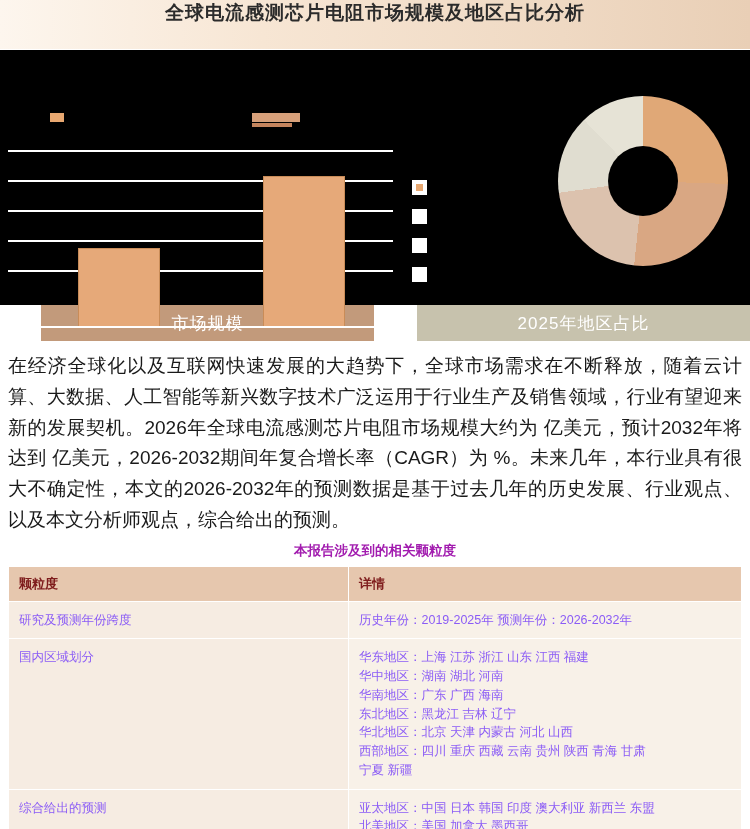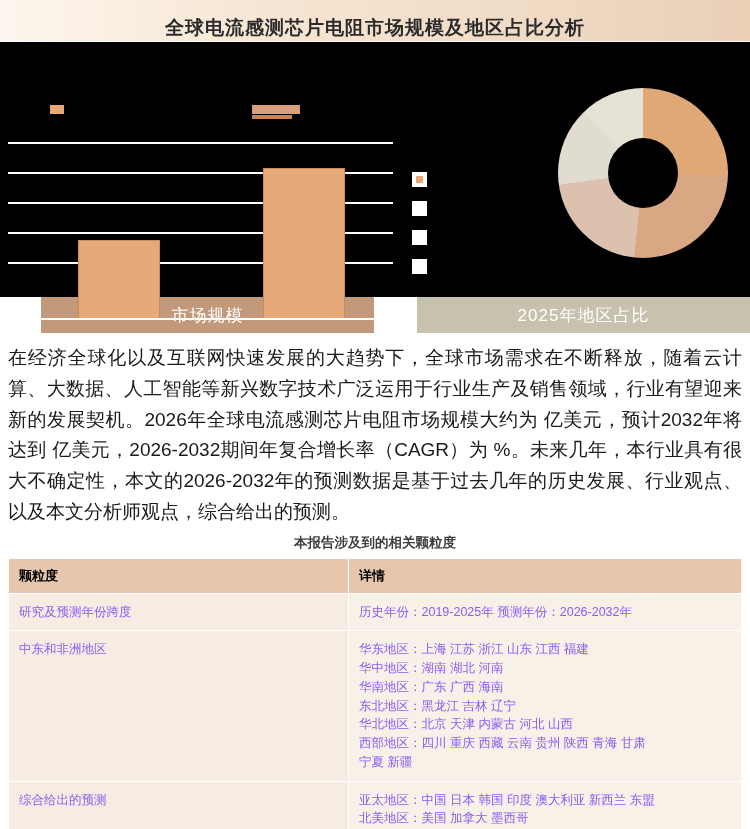--- a/index.html
+++ b/index.html
@@ -11,24 +11,24 @@
   }
   .page {
     width: 750px; height: 829px;
     position: relative;
     overflow: hidden;
     background: #fff;
   }
 
   
   .title-bar {
-    height: 42px;
+    height: 50px;
     background: linear-gradient(to right, #fdf6ee 0%, #f7e6d4 35%, #efd9c3 75%, #e9cfb6 100%);
     display: flex;
-    align-items: flex-end;
+    align-items: flex-start;
     justify-content: center;
     border-bottom: 1px solid #ffffff;
   }
   .title-bar .title-text {
     font-size: 19px;
     font-weight: bold;
     color: #2b2b2b;
     letter-spacing: 1px;
   }
 
@@ -154,34 +154,34 @@
     padding: 10px 8px 4px 8px;
     font-size: 19px;
     line-height: 1.62;
     color: #1a1a1a;
     text-align: justify;
   }
   .section-heading {
     text-align: center;
     font-size: 13.5px;
     font-weight: bold;
-    color: #404040;
+    color: #a21caf;
     margin: 2px 0 6px 0;
   }
 
   
   table.granularity {
     width: 734px;
     margin: 0 8px;
     border-collapse: collapse;
     font-size: 12.5px;
   }
   table.granularity th {
     background: #e6c7ae;
-    color: #000000;
+    color: #7f1d1d;
     font-weight: bold;
     text-align: left;
     padding: 8px 10px;
     border: 1px solid #ffffff;
     font-size: 13px;
   }
   table.granularity th.col1 { width: 340px; }
   table.granularity td {
     border: 1px solid #ffffff;
     padding: 9px 10px;
@@ -252,21 +252,21 @@
         <th class="col1">颗粒度</th>
         <th>详情</th>
       </tr>
     </thead>
     <tbody>
       <tr>
         <td class="c1">研究及预测年份跨度</td>
         <td class="c2 rowlines" style="white-space:pre-line;">历史年份：2019-2025年  预测年份：2026-2032年</td>
       </tr>
       <tr>
-        <td class="c1">中东和非洲地区</td>
+        <td class="c1">国内区域划分</td>
         <td class="c2" style="white-space:pre-line;">华东地区：上海 江苏 浙江 山东 江西 福建
 华中地区：湖南 湖北 河南
 华南地区：广东 广西 海南
 东北地区：黑龙江 吉林 辽宁
 华北地区：北京 天津 内蒙古 河北 山西
 西部地区：四川 重庆 西藏 云南 贵州 陕西 青海 甘肃
 宁夏 新疆</td>
       </tr>
       <tr>
         <td class="c1">综合给出的预测</td>

